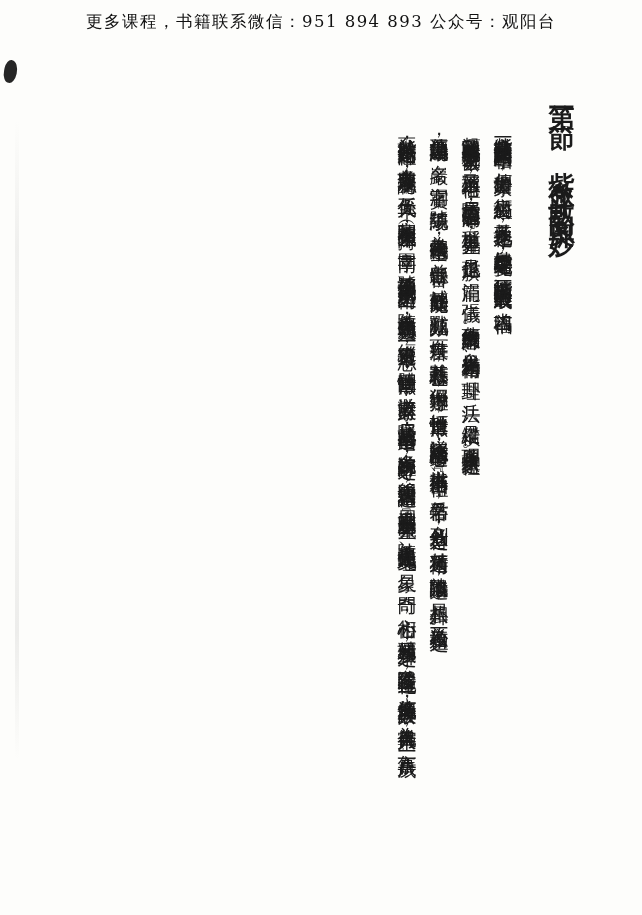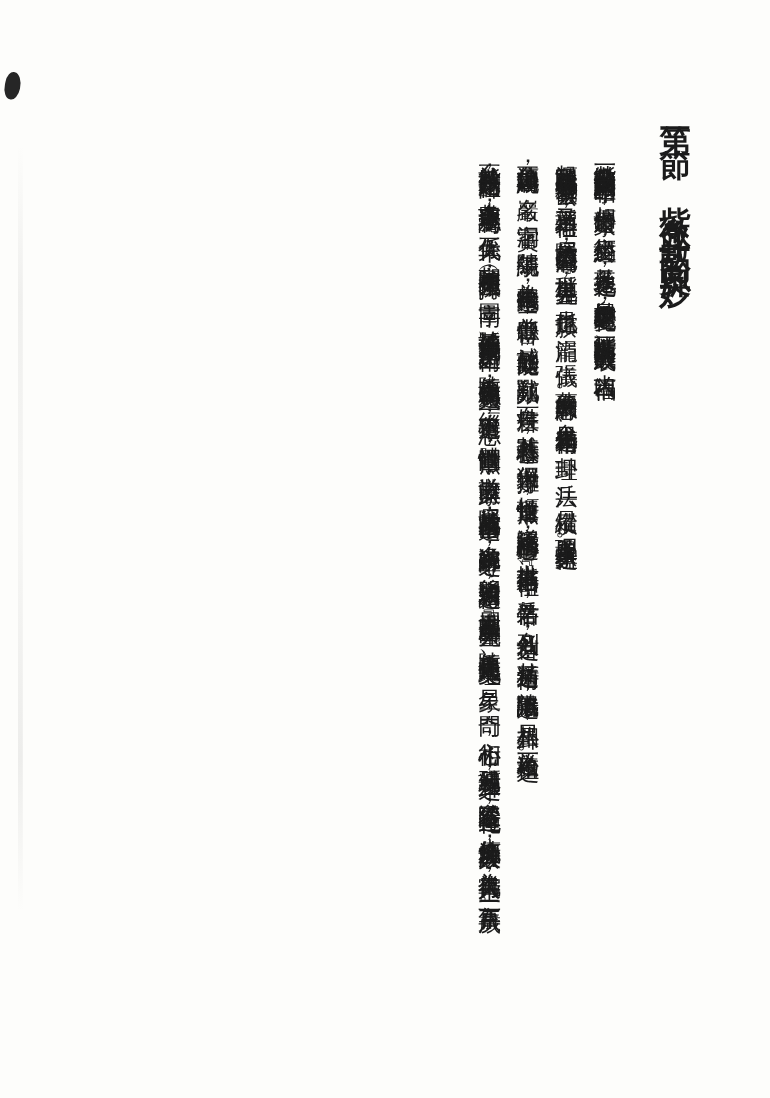--- a/index.html
+++ b/index.html
@@ -76,20 +76,21 @@
       rgba(120,120,120,0.05) 50%,
       rgba(120,120,120,0.12) 80%,
       rgba(120,120,120,0) 100%);
   }
 </style>
 </head>
 <body>
 
 <div class="page">
 
+  <div class="header-line">更多课程，书籍联系微信：951 894 893  公众号：观阳台</div>
 
   <div class="artifact-blob"></div>
   <div class="artifact-streak"></div>
 
   <div class="vtext">
     <h1 class="section-title">第一節　紫微斗數的奧妙</h1>
     <p>紫微斗數是一門博大精闢的星相學，相傳出於道家，衍生於易經，其參天地之造化，奧妙無窮之星曜變化，能精準推斷人的一生興衰成敗、吉凶禍福。</p>
     <p>起源於戰國時代鬼谷子先生（號玄微子，又稱王禪老祖），隱居於雲夢山鬼谷洞，世稱『鬼谷先生』，也是孫臏、龐涓、張儀、蘇秦的授業恩師。鬼谷先生精通相術、卦理、兵法，是縱橫、理學及兵學家之鼻祖。</p>
     <p>流傳至唐朝呂純陽，名巖，字洞賓，號『純陽子』，為唐懿宗時代進士，曾出任縣官，感於朝庭無能，戰亂頻頻，百姓疾苦，其雖悲心救世，但獨木難撐，頓悟世道無常，遂歸隱終南山潛心修道，世人供奉稱『呂仙祖』、『孚佑帝君』，名列八仙之首，其精通道術，熟識陰陽遁甲，星相八卦，為道教始祖之一。</p>
     <p>至於紫微斗數之創始祖師，大多數命理學者認為，係五代末，宋朝初陳希夷先生（陳摶，字圖南，號扶搖子）仰觀天象所獨創之『占星術』，陳希夷先生自幼聰穎過人，經史一覽過目不忘，體悟世間無常，遂散盡家財，隱居於武當山及華山修道，多次婉辭帝師之尊，後唐明宗親詔禮遇，周世宗召見賜號『白雲先生』；陳希夷先生通曉天文地理、星象、奇門、心相術，精研易理八卦之學，參透陰陽五行造化，一生流傳頗多神跡典故，為當代奇人異士，享年一百八歲。</p>

